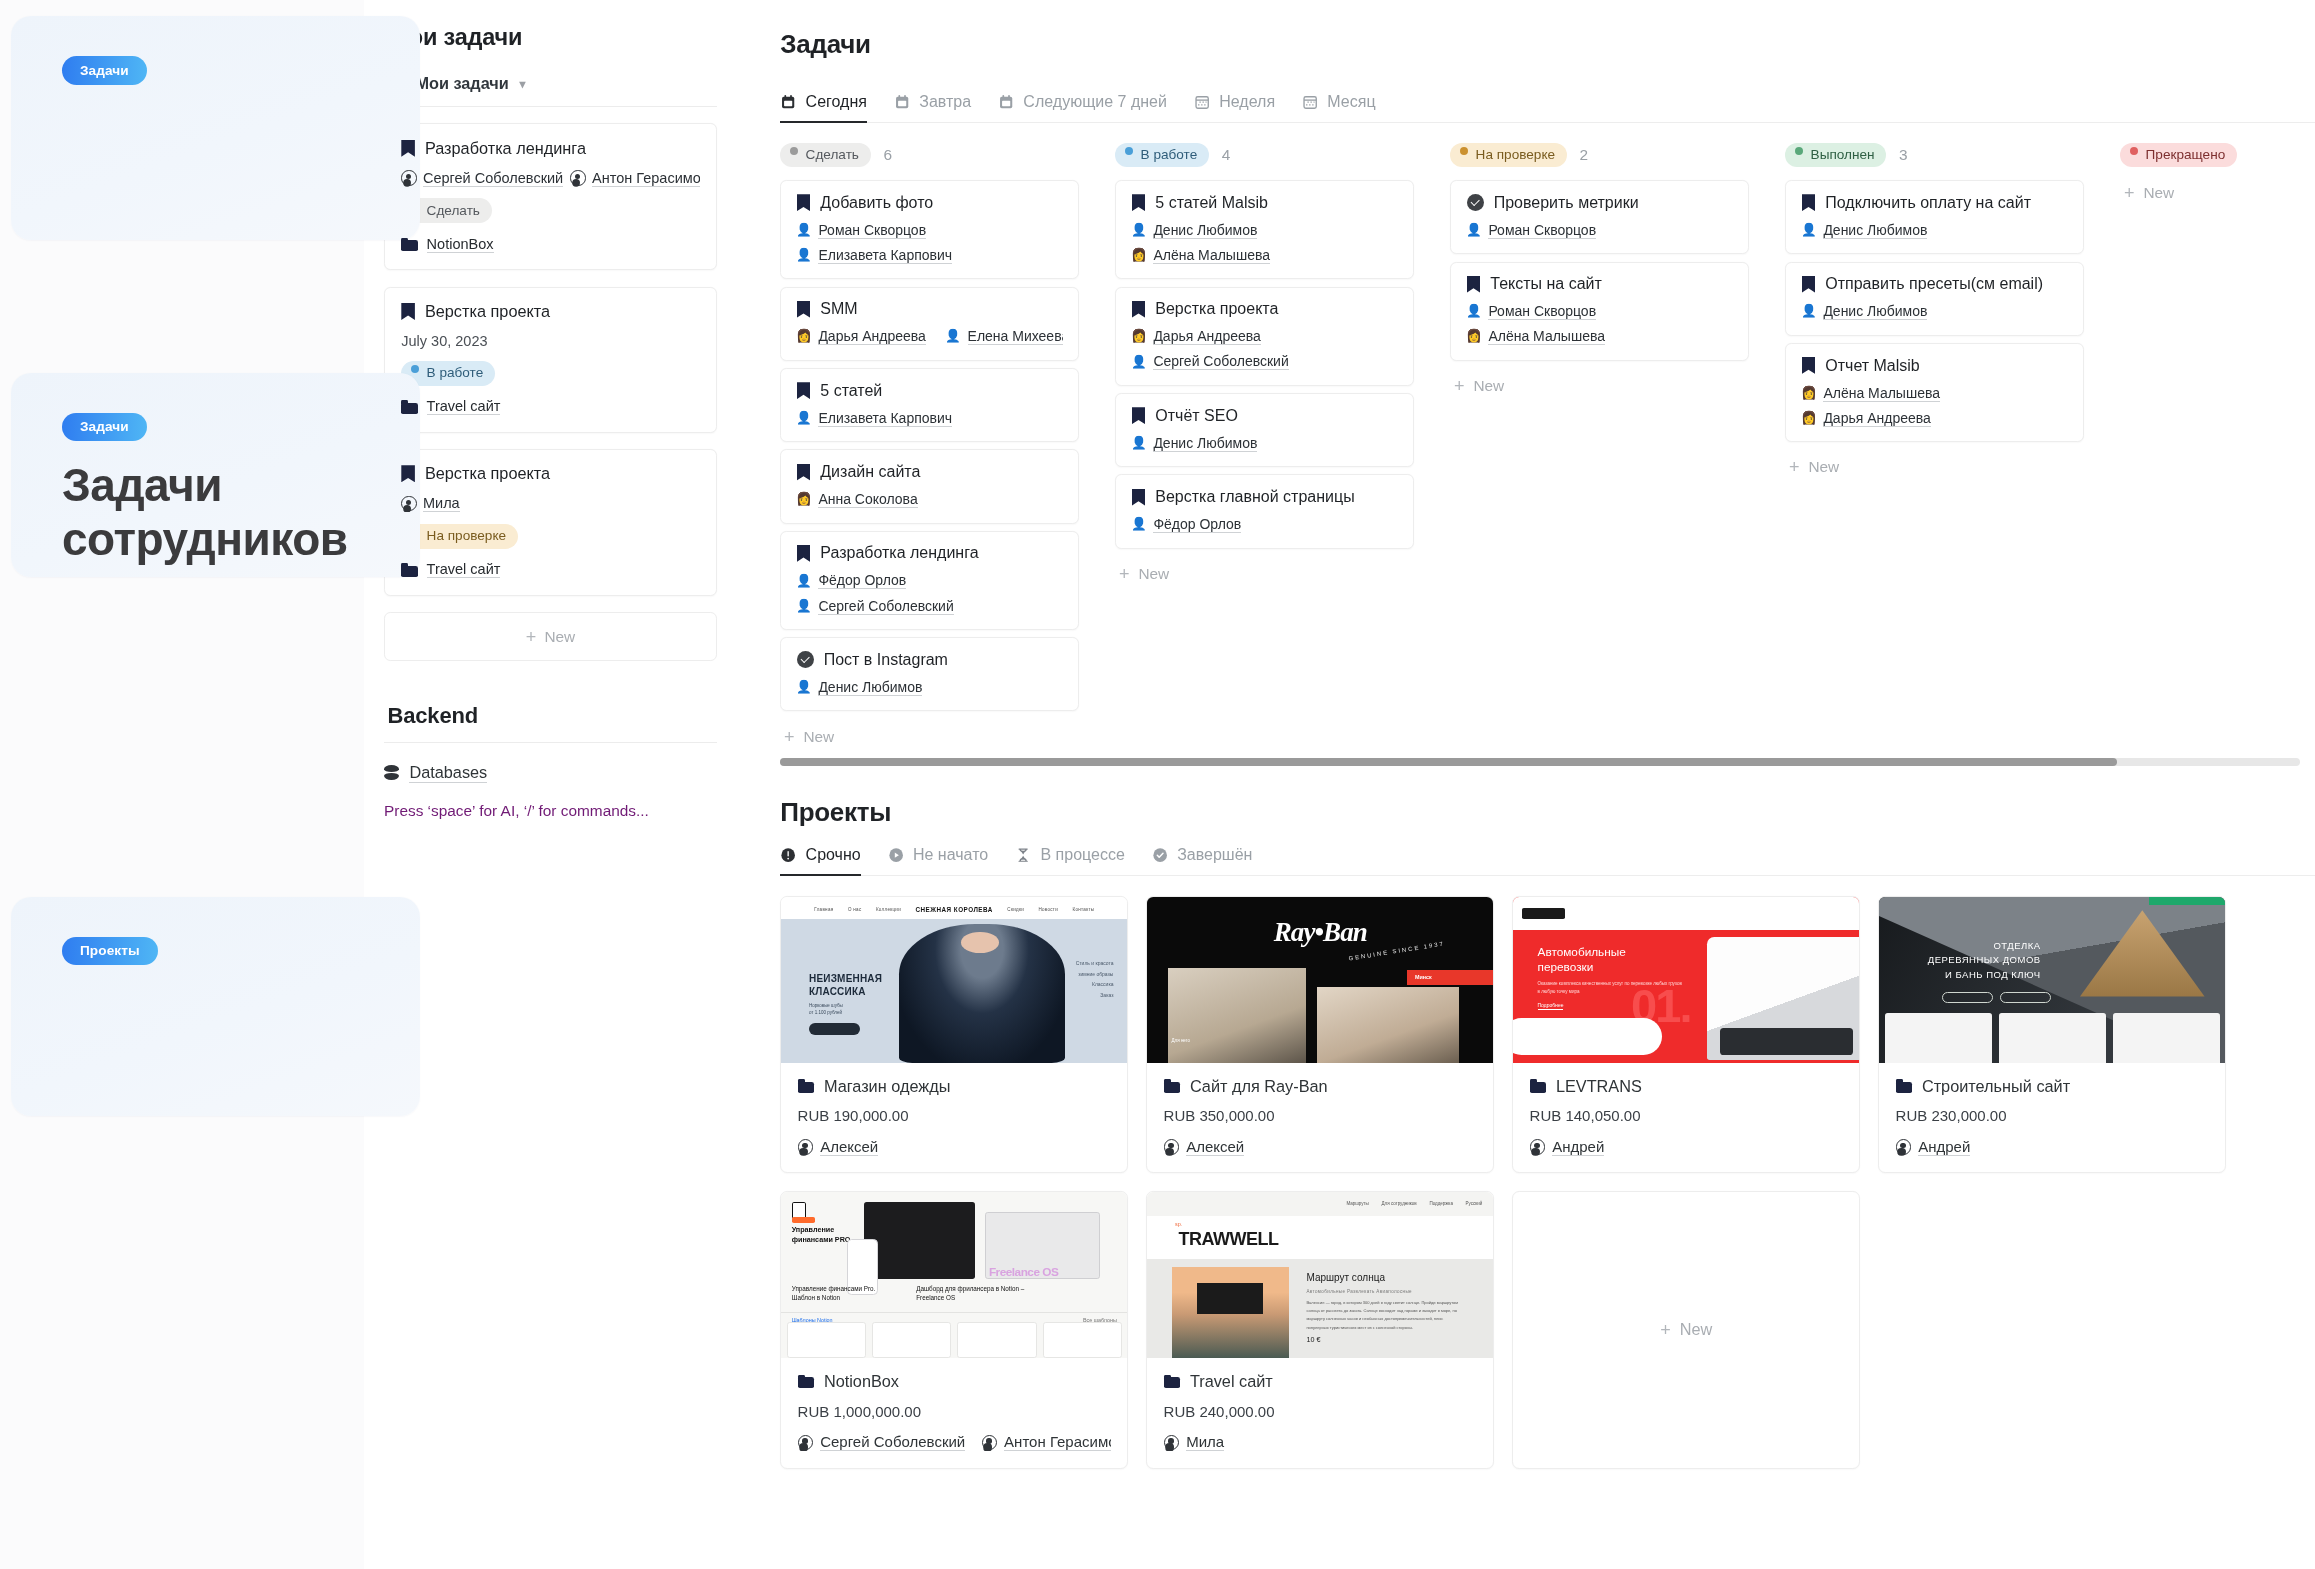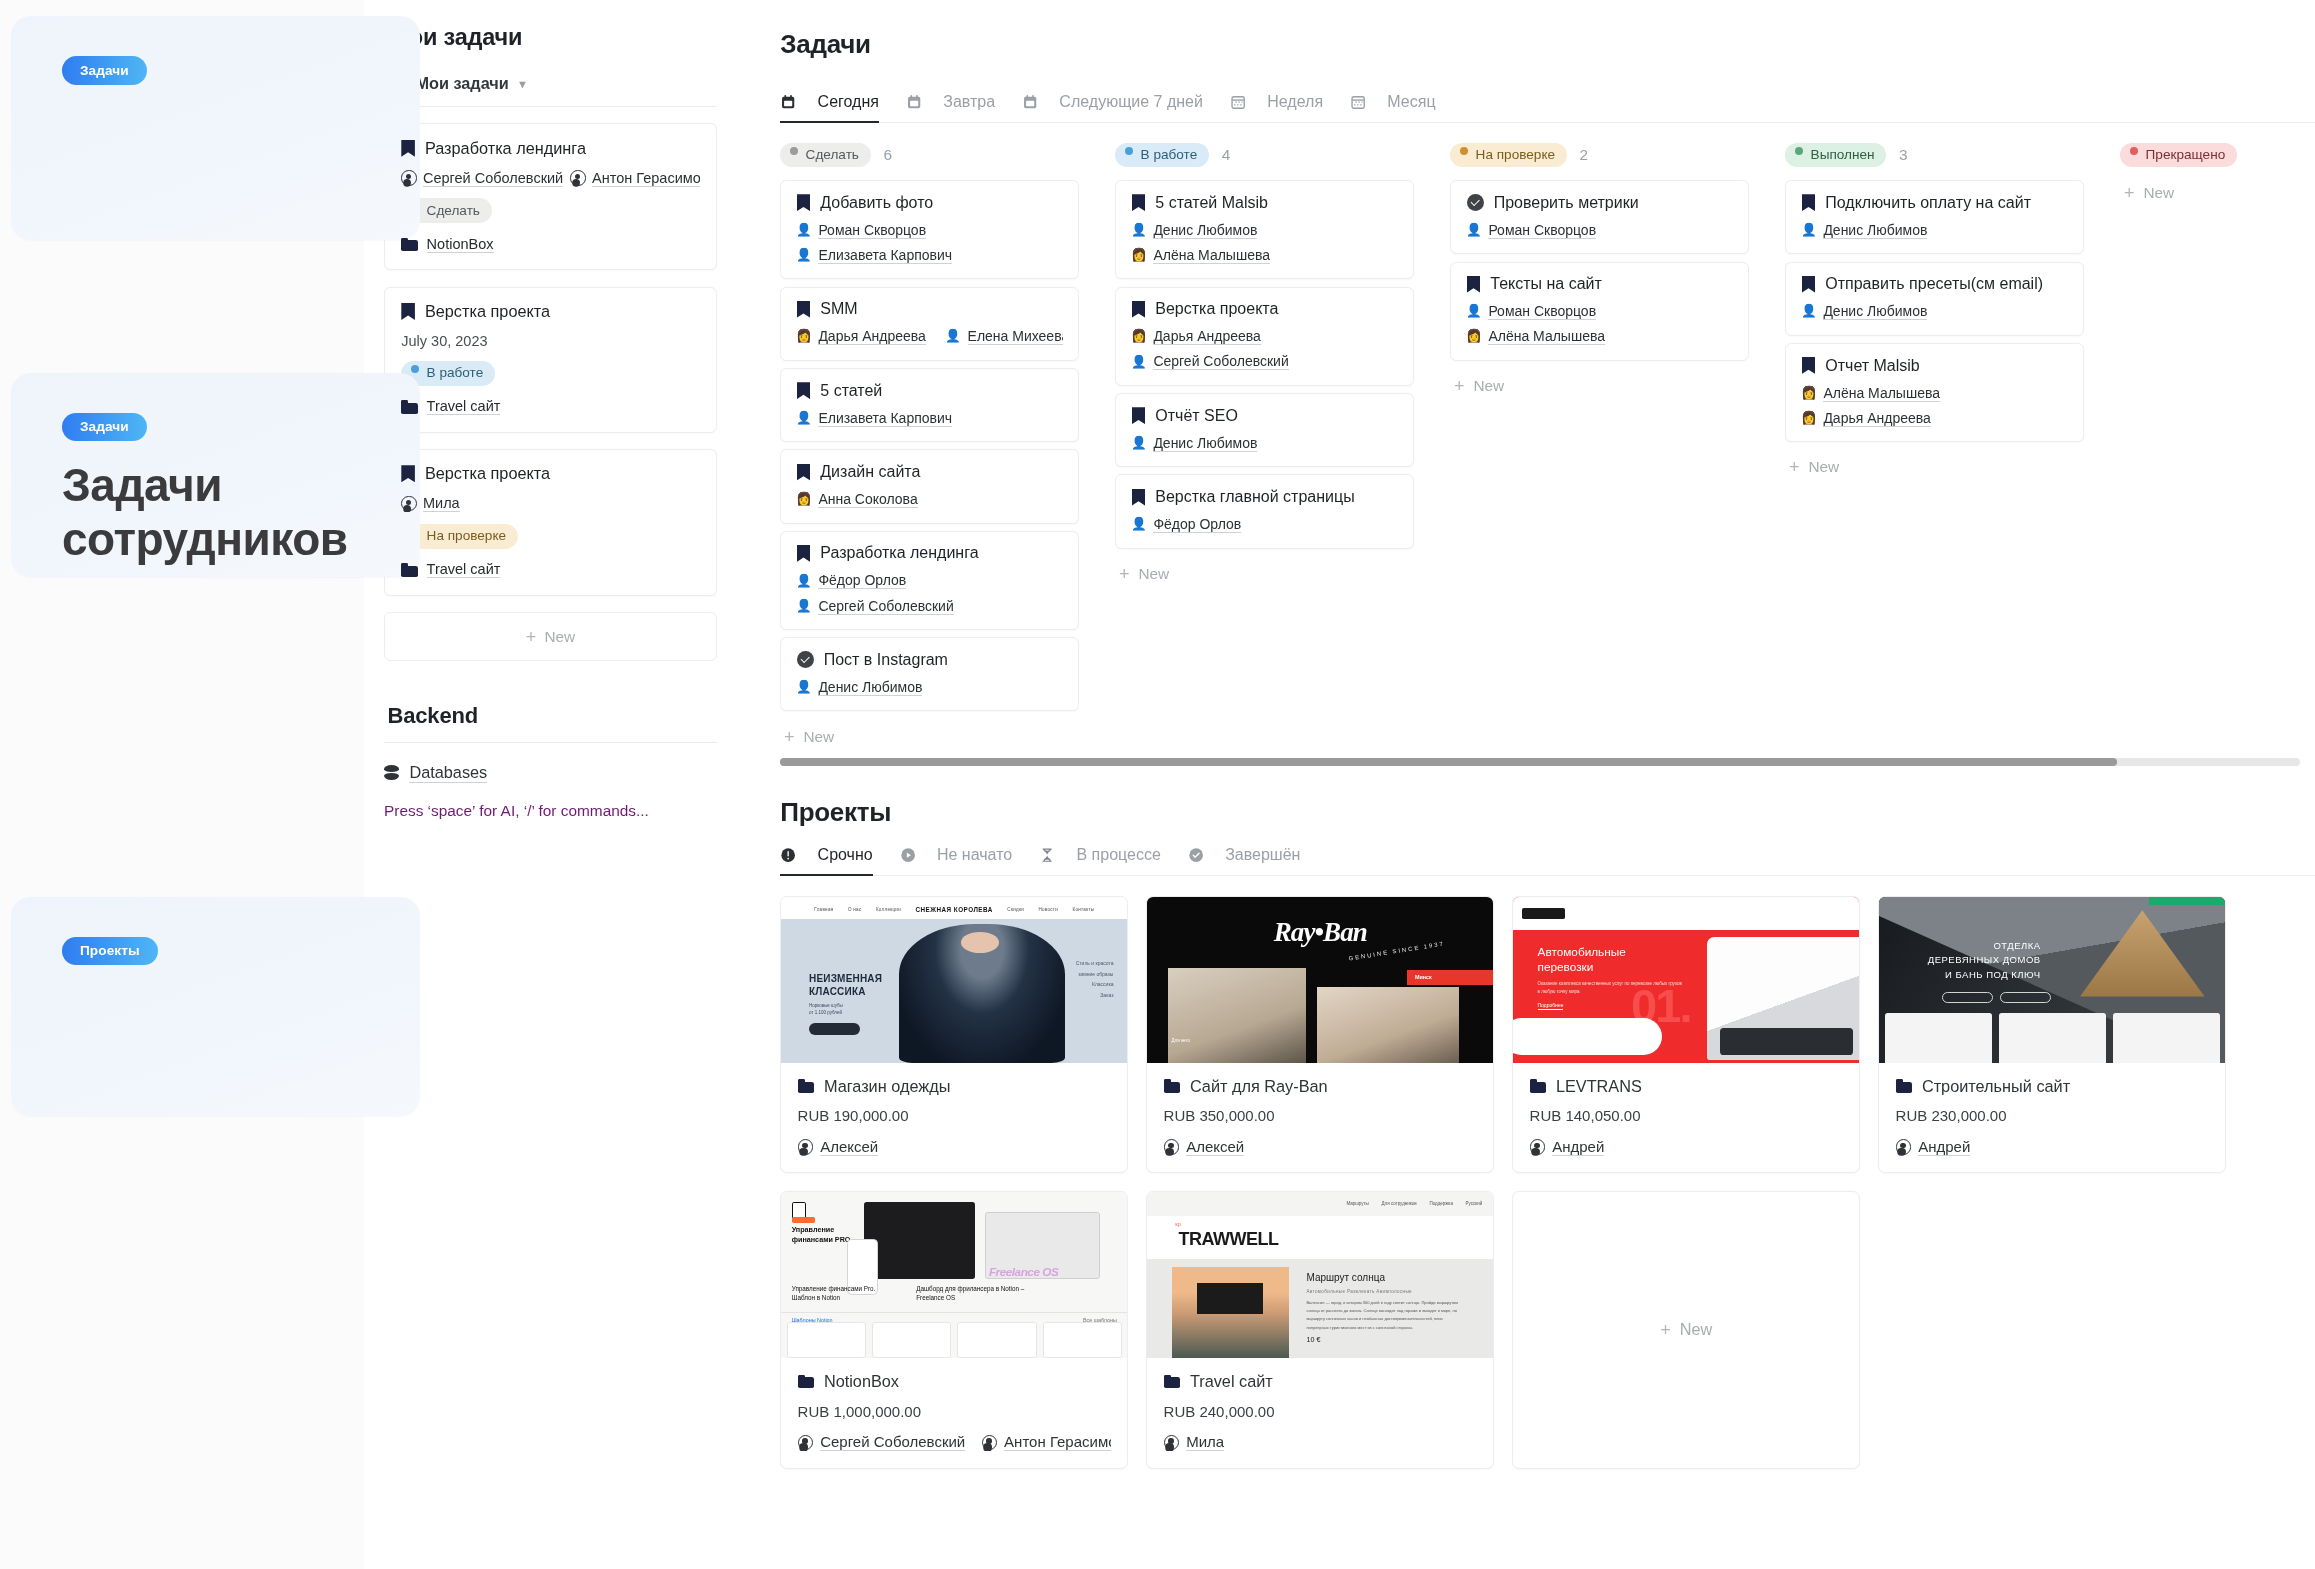--- a/index.html
+++ b/index.html
@@ -110,21 +110,21 @@
     max-width: 299px; }
 
   
   .main { flex: 1 1 auto; padding: 16.3px 0 0 22px; position: relative; min-width: 0; }
   .sec-title { font-size: 26px; font-weight: 700; color: #1f2226;
     letter-spacing: -0.3px; margin: 12.7px 0 0 16.3px; }
 
   .tabbar { display: flex; align-items: flex-end; gap: 27px;
     margin: 33px 0 0 16.3px; border-bottom: 1.4px solid #ededed;
     padding-right: 22px; }
-  .tab { display: flex; align-items: center; gap: 21px;
+  .tab { display: flex; align-items: center; gap: 9px;
     font-size: 16px; color: #9aa0a6; padding-bottom: 10px;
     border-bottom: 2.4px solid transparent; margin-bottom: -1.4px;
     white-space: nowrap; }
   .tab.active { color: #1f2226; border-bottom-color: #25282b; font-weight: 400; }
   .tab .ic { display: inline-flex; }
 
   
   .kanban-wrap { margin: 0 0 0 16.3px; overflow: hidden; position: relative; }
   .kanban { display: flex; gap: 36px; padding-top: 20px; }
   .col { width: 299px; flex: 0 0 299px; }
@@ -250,21 +250,21 @@
     color:#111; line-height:1.3; }
   .th-nb .badge { position:absolute; left:3%; top:15%; width:23.5px; height:6.3px;
     background:#ff6b2c; border-radius:1.8px; }
   .th-nb .nbi { position:absolute; left:3%; top:6%; width:14.5px; height:16.3px;
     background:#fff; border:1.4px solid #111; border-radius:1.8px; }
   .th-nb .cap1 { position:absolute; left:3%; top:55%; font-size:6.3px; color:#111;
     line-height:1.45; width:33%; }
   .th-nb .cap2 { position:absolute; left:39%; top:55%; font-size:6.3px; color:#111;
     line-height:1.45; width:40%; }
   .th-nb .fos { position:absolute; left:60%; top:44%; font-size:11.8px; font-weight:700;
-    color:#d9a3e0; letter-spacing:-0.5px;font-style:italic; }
+    color:#d9a3e0; letter-spacing:-0.5px; }
   .th-nb .rule { position:absolute; left:0; right:0; top:72%; height:0.9px; background:#e3e3e1; }
   .th-nb .tagrow { position:absolute; left:3%; top:75%; font-size:5.4px; color:#1f6feb; }
   .th-nb .allt { position:absolute; right:3%; top:75%; font-size:5.4px; color:#777; }
   .th-nb .row2 { position:absolute; left:0; right:0; bottom:0; height:22%;
     display:flex; gap:6.3px; padding:0 5.4px; }
   .th-nb .row2 i { flex:1; background:#fff; border:0.9px solid #e6e6e4; border-radius:2.7px; }
 
   .th-tw { background:#fff; }
   .th-tw .bar { position:absolute; top:0; left:0; right:0; height:14%;
     background:#f4f4f2; display:flex; justify-content:flex-end; align-items:center;

